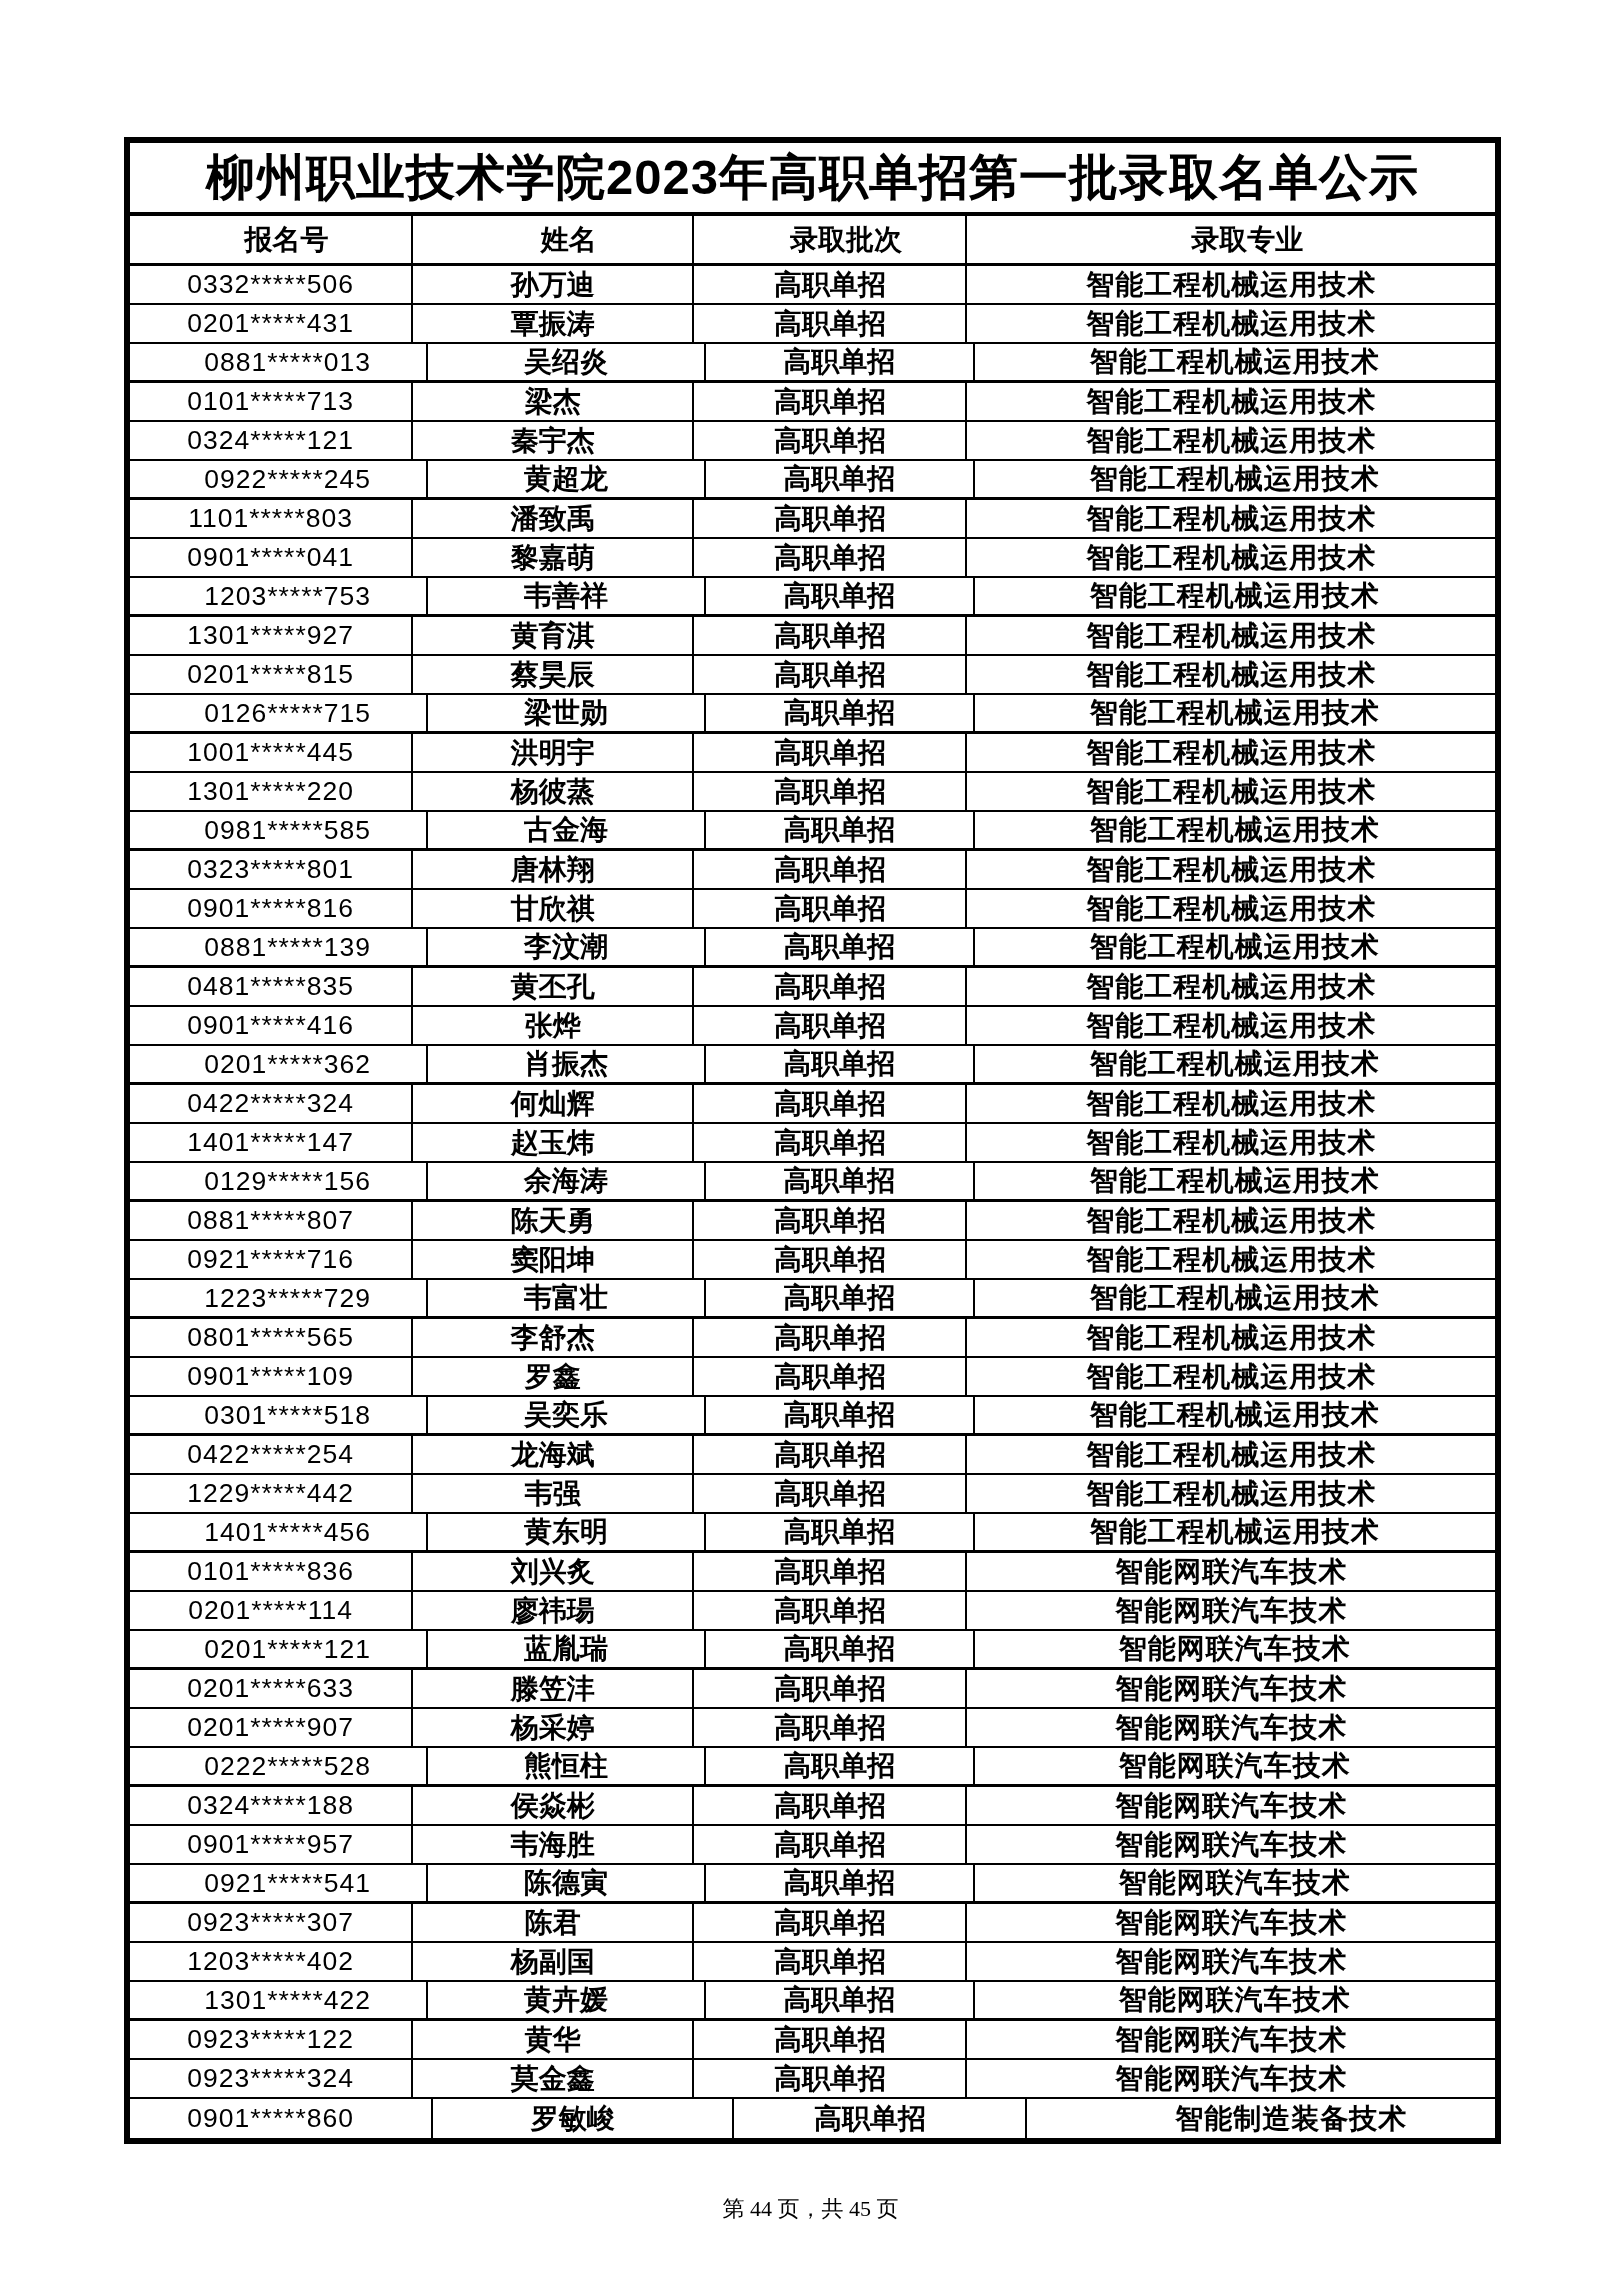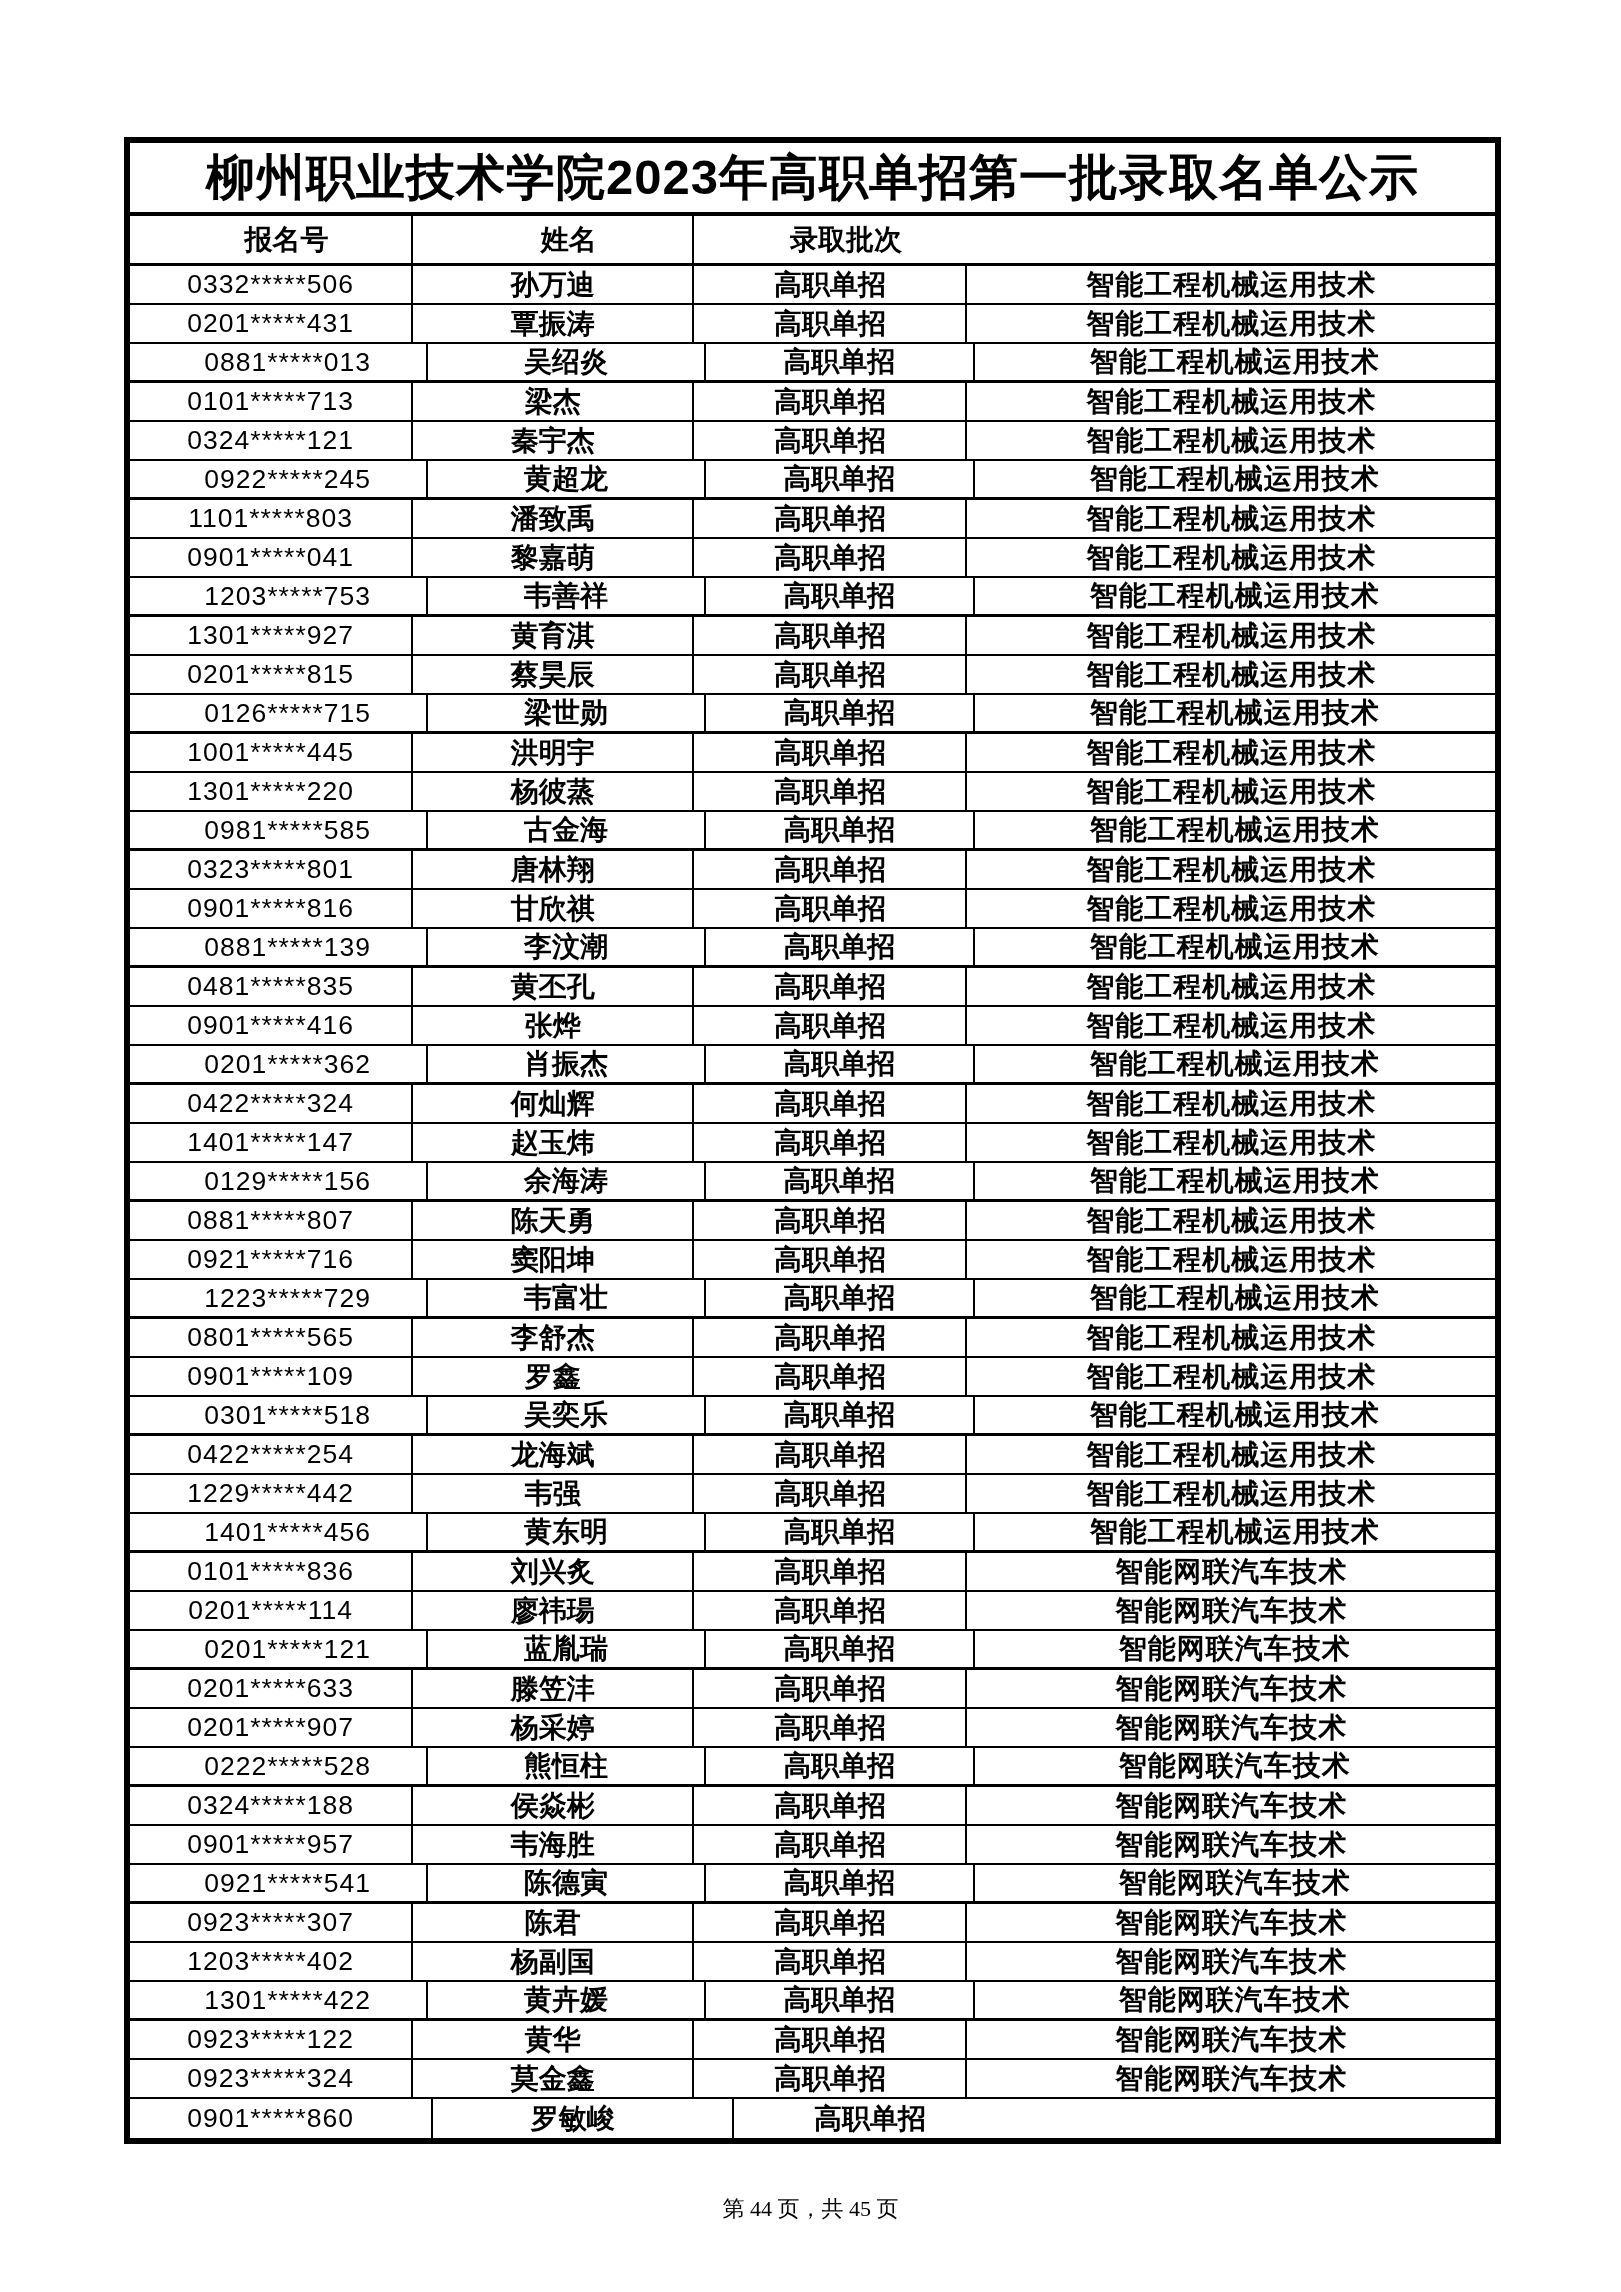--- a/index.html
+++ b/index.html
@@ -86,20 +86,21 @@
 </head>
 <body>
 
 <div class="page">
   <div class="doc-table">
     <div class="title-row">柳州职业技术学院2023年高职单招第一批录取名单公示</div>
     <div class="header-row">
       <div class="cell c1">报名号</div>
       <div class="cell c2">姓名</div>
       <div class="cell c3">录取批次</div>
+      <div class="cell c4">录取专业</div>
     </div>
     <div id="table-body">
         <div class="row">
           <div class="cell c1">0332*****506</div>
           <div class="cell c2">孙万迪</div>
           <div class="cell c3">高职单招</div>
           <div class="cell c4">智能工程机械运用技术</div>
         </div>
         <div class="row">
           <div class="cell c1">0201*****431</div>
@@ -374,18 +375,19 @@
         <div class="row">
           <div class="cell c1">0923*****324</div>
           <div class="cell c2">莫金鑫</div>
           <div class="cell c3">高职单招</div>
           <div class="cell c4">智能网联汽车技术</div>
         </div>
         <div class="row">
           <div class="cell c1">0901*****860</div>
           <div class="cell c2">罗敏峻</div>
           <div class="cell c3">高职单招</div>
+          <div class="cell c4">智能制造装备技术</div>
         </div>
       </div>
   </div>
   <div class="footer">第 44 页，共 45 页</div>
 </div>
 
 
 </body></html>

